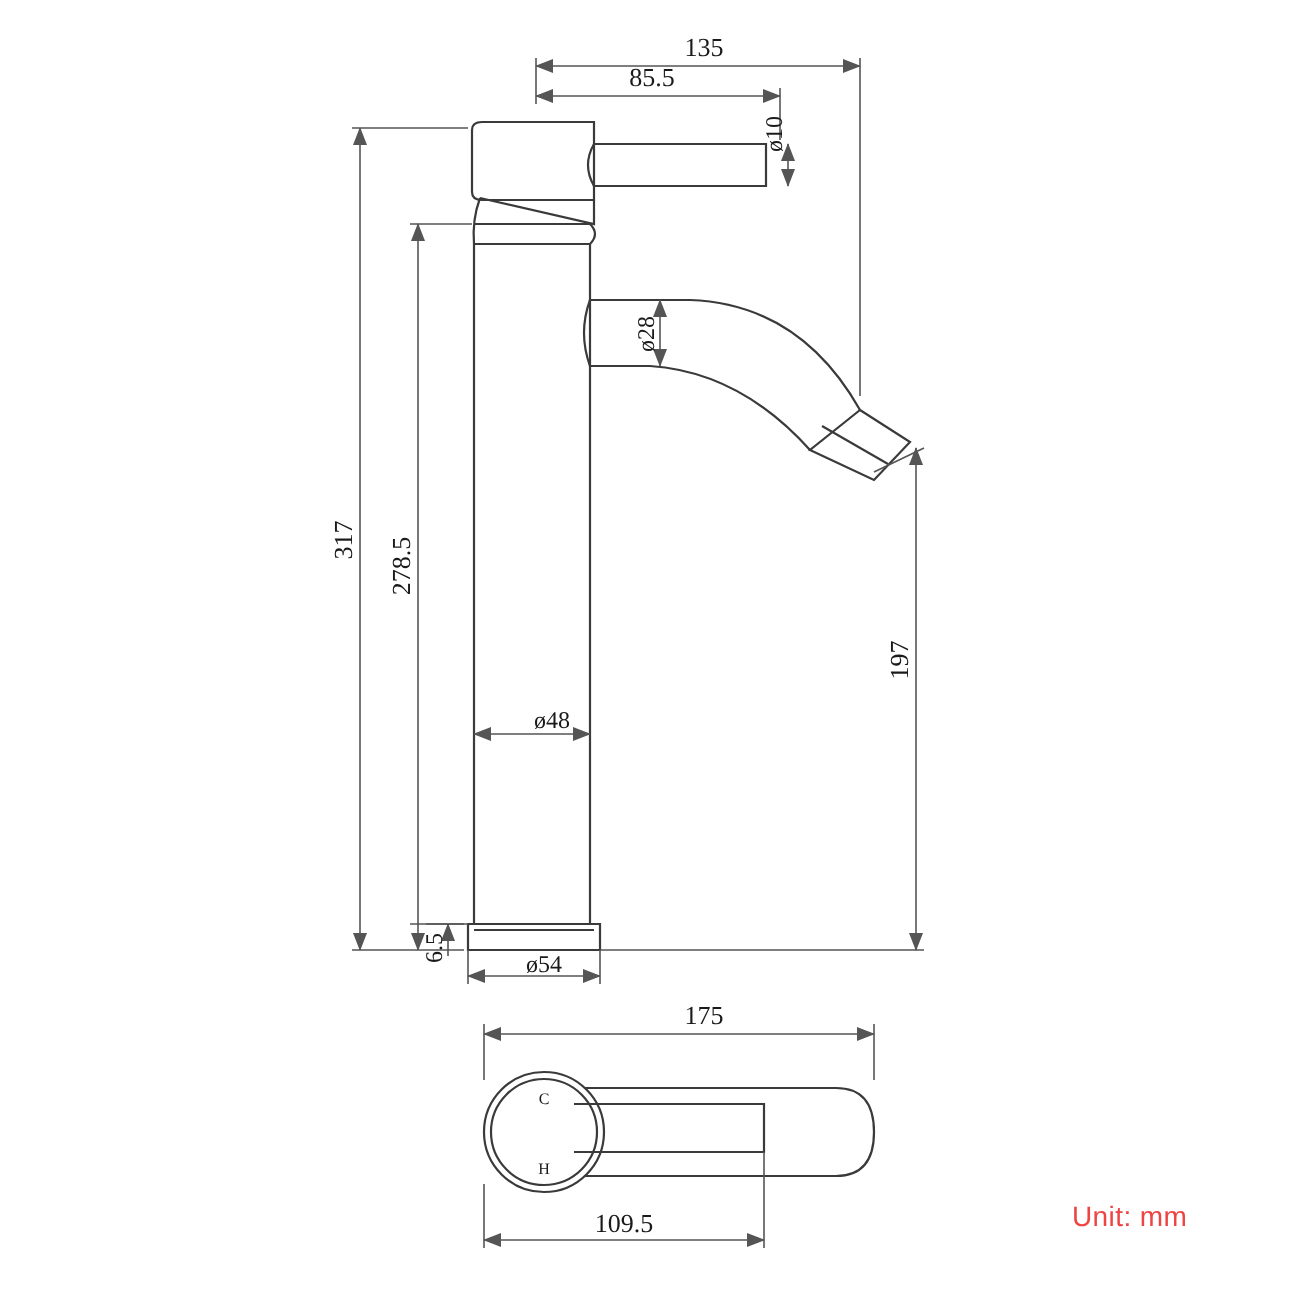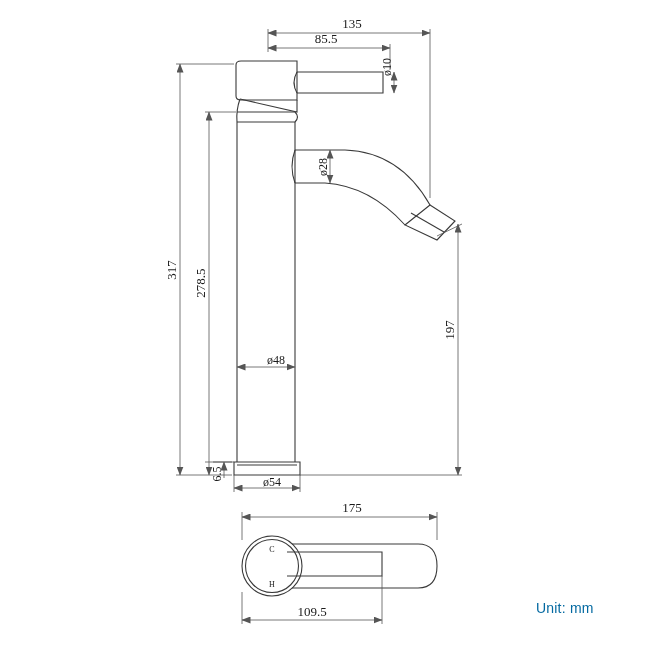--- a/index.html
+++ b/index.html
@@ -1,20 +1,20 @@
 <!DOCTYPE html>
 <html><head>
 <meta charset="utf-8">
 <style>
   html,body{margin:0;padding:0;background:#ffffff;}
   body{width:650px;height:650px;position:relative;overflow:hidden;
        font-family:"Liberation Serif", serif;color:#1a1a1a;}
   #drawing{position:absolute;left:0;top:0;width:650px;height:650px;}
   .unit-label{position:absolute;left:536px;top:600px;font-family:"Liberation Sans", sans-serif;
-              font-size:14px;color:#0369a1;letter-spacing:.2px;white-space:nowrap;}
+              font-size:14px;color:#ef4444;letter-spacing:.2px;white-space:nowrap;}
   svg text{font-family:"Liberation Serif", serif;fill:#1a1a1a;}
 </style>
 </head>
 <body>
 
 <svg id="drawing" viewBox="0 0 650 650">
   <defs>
     <marker id="ar" markerWidth="9" markerHeight="7" refX="8.5" refY="3.5" orient="auto" markerUnits="userSpaceOnUse">
       <path d="M0,0 L9,3.5 L0,7 z" fill="#555555"></path>
     </marker>

